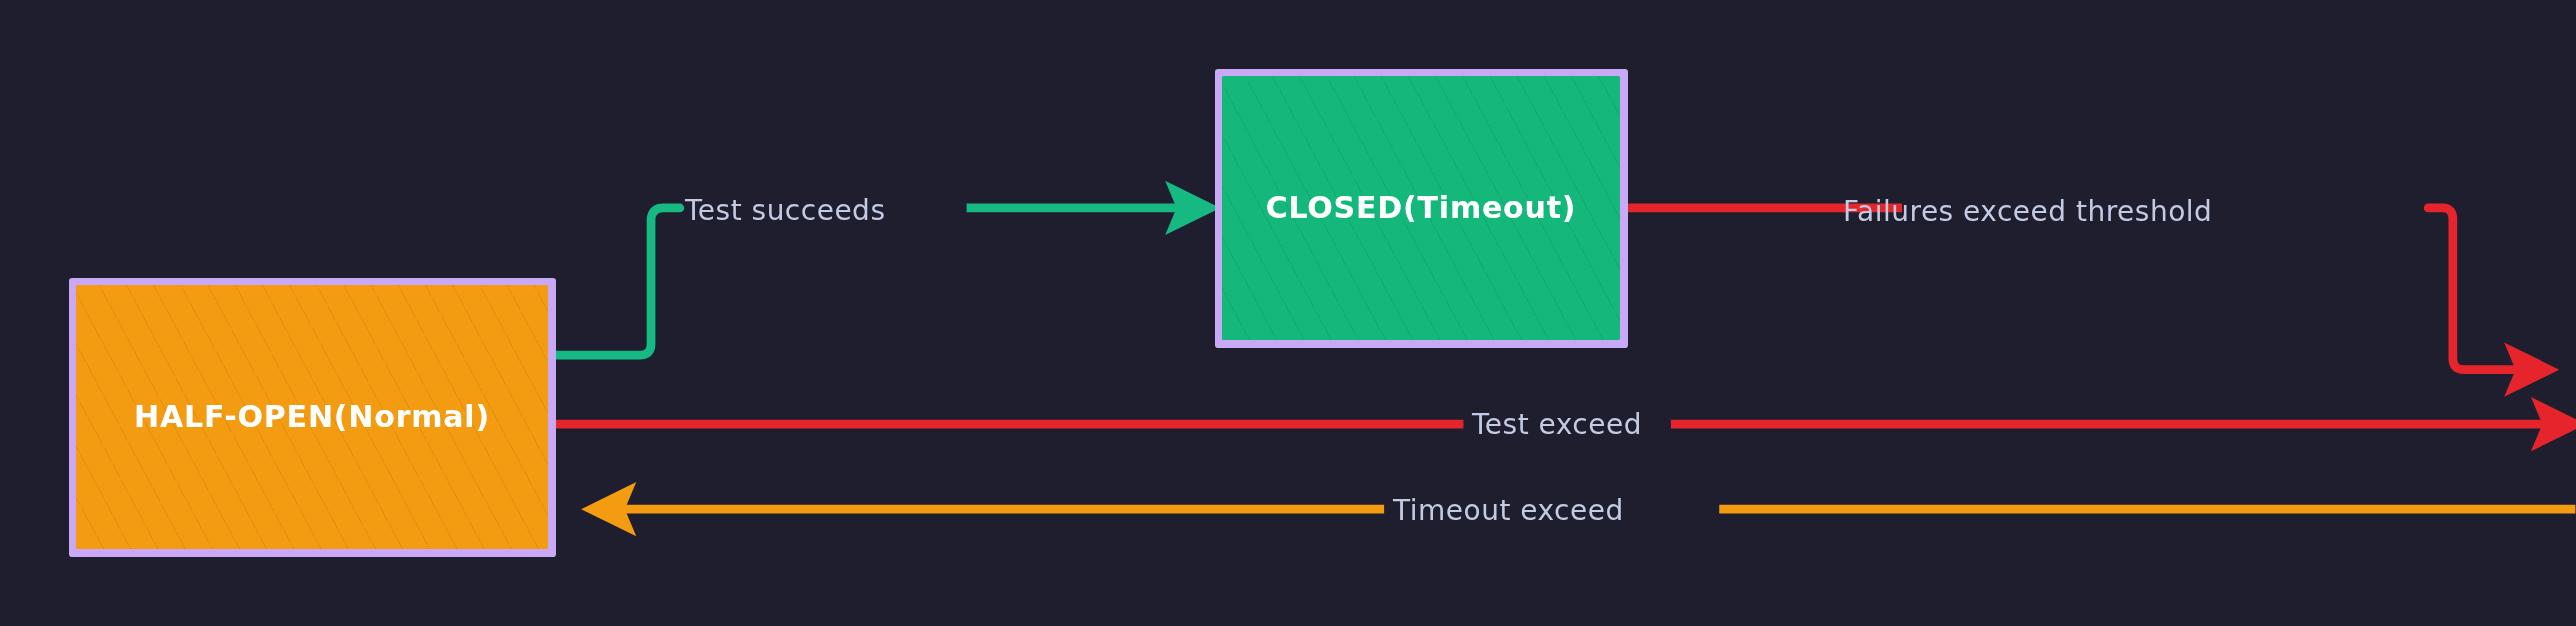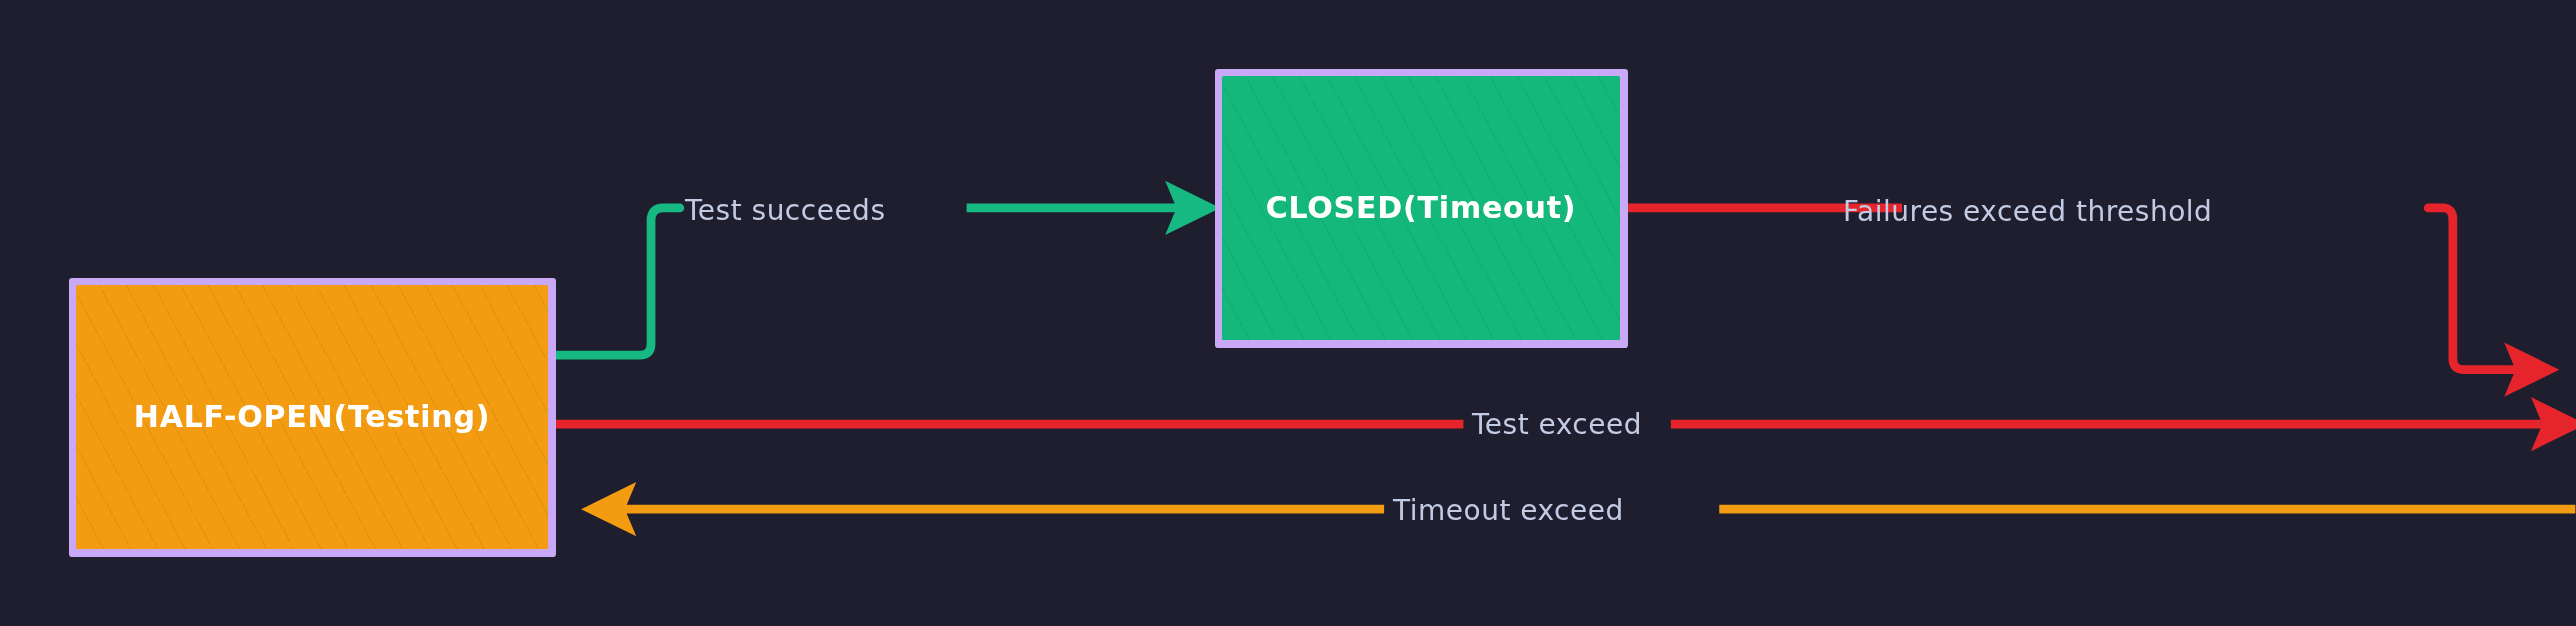--- a/index.html
+++ b/index.html
@@ -85,21 +85,21 @@
   <path d="M 2686 989 L 1150 989" fill="none" stroke="#f39c12" stroke-width="17" stroke-linecap="butt" marker-end="url(#ah-orange)"></path>
 </svg>
 
 <div class="node" id="node-half-open">
   <div class="shadow"></div>
   <div class="face">
     <div class="hatch"></div>
   </div>
   <div class="label">
     <span class="l1">HALF-OPEN</span>
-    <span class="l2">(Testing)</span>
+    <span class="l2">(Normal)</span>
   </div>
 </div>
 
 <div class="node" id="node-closed">
   <div class="shadow"></div>
   <div class="face">
     <div class="hatch"></div>
   </div>
   <div class="label">
     <span class="l1">CLOSED</span>

